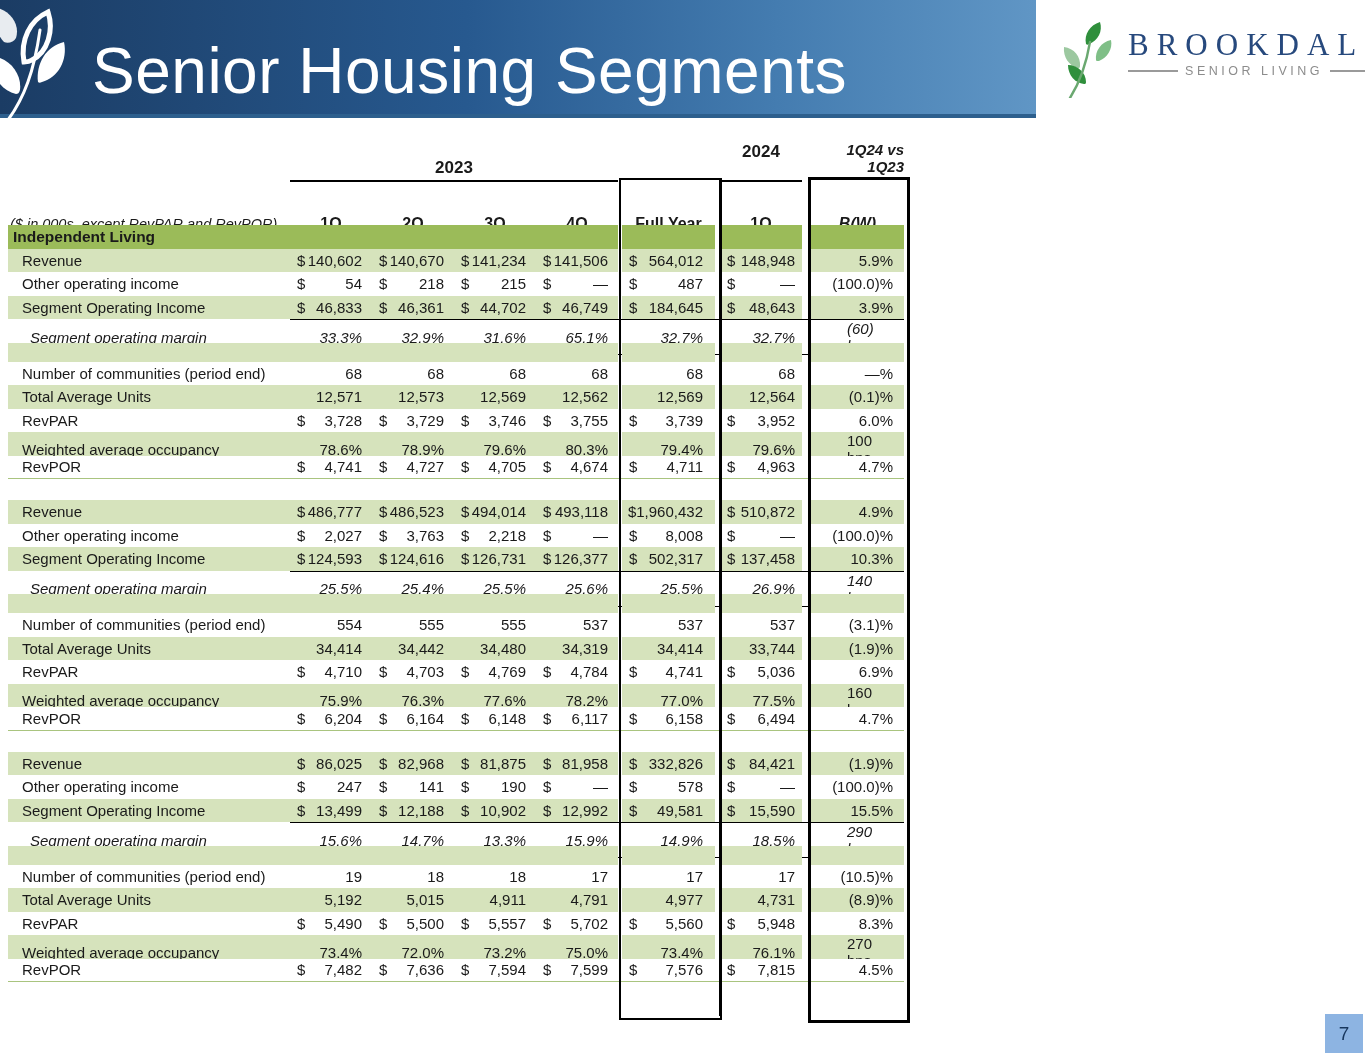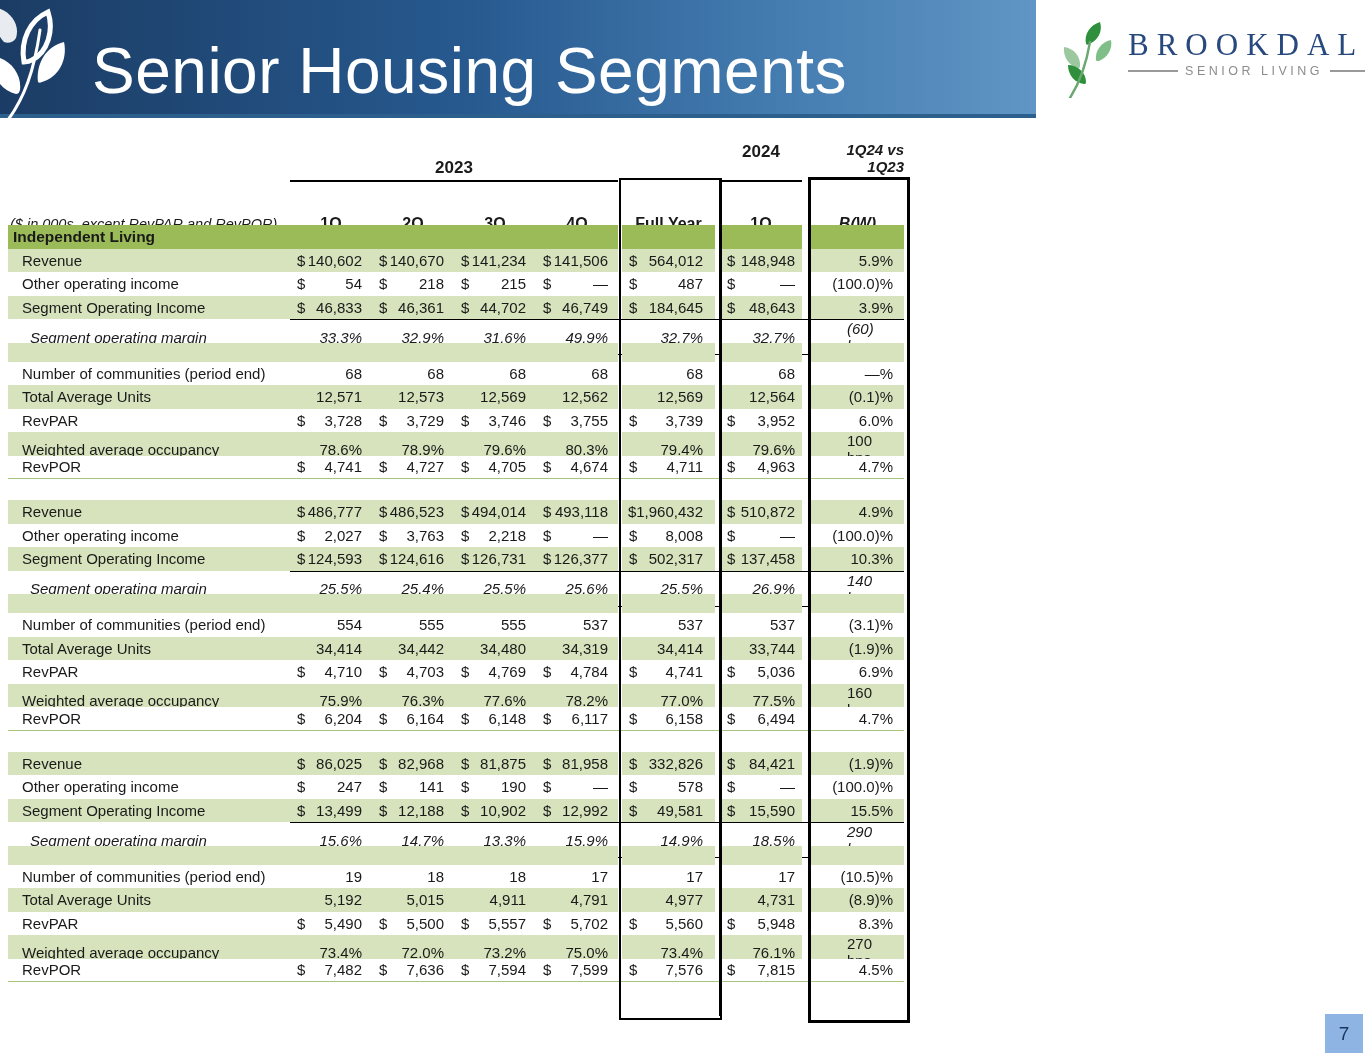--- a/index.html
+++ b/index.html
@@ -265,21 +265,21 @@
             <div class="c num q">
               <span class="v">33.3%</span>
             </div>
             <div class="c num q">
               <span class="v">32.9%</span>
             </div>
             <div class="c num q">
               <span class="v">31.6%</span>
             </div>
             <div class="c num q">
-              <span class="v">49.9%</span>
+              <span class="v">65.1%</span>
             </div>
             <div class="c gp"></div>
             <div class="c num fy">
               <span class="v">32.7%</span>
             </div>
             <div class="c gp"></div>
             <div class="c num qn">
               <span class="v">32.7%</span>
             </div>
             <div class="c gp"></div>

